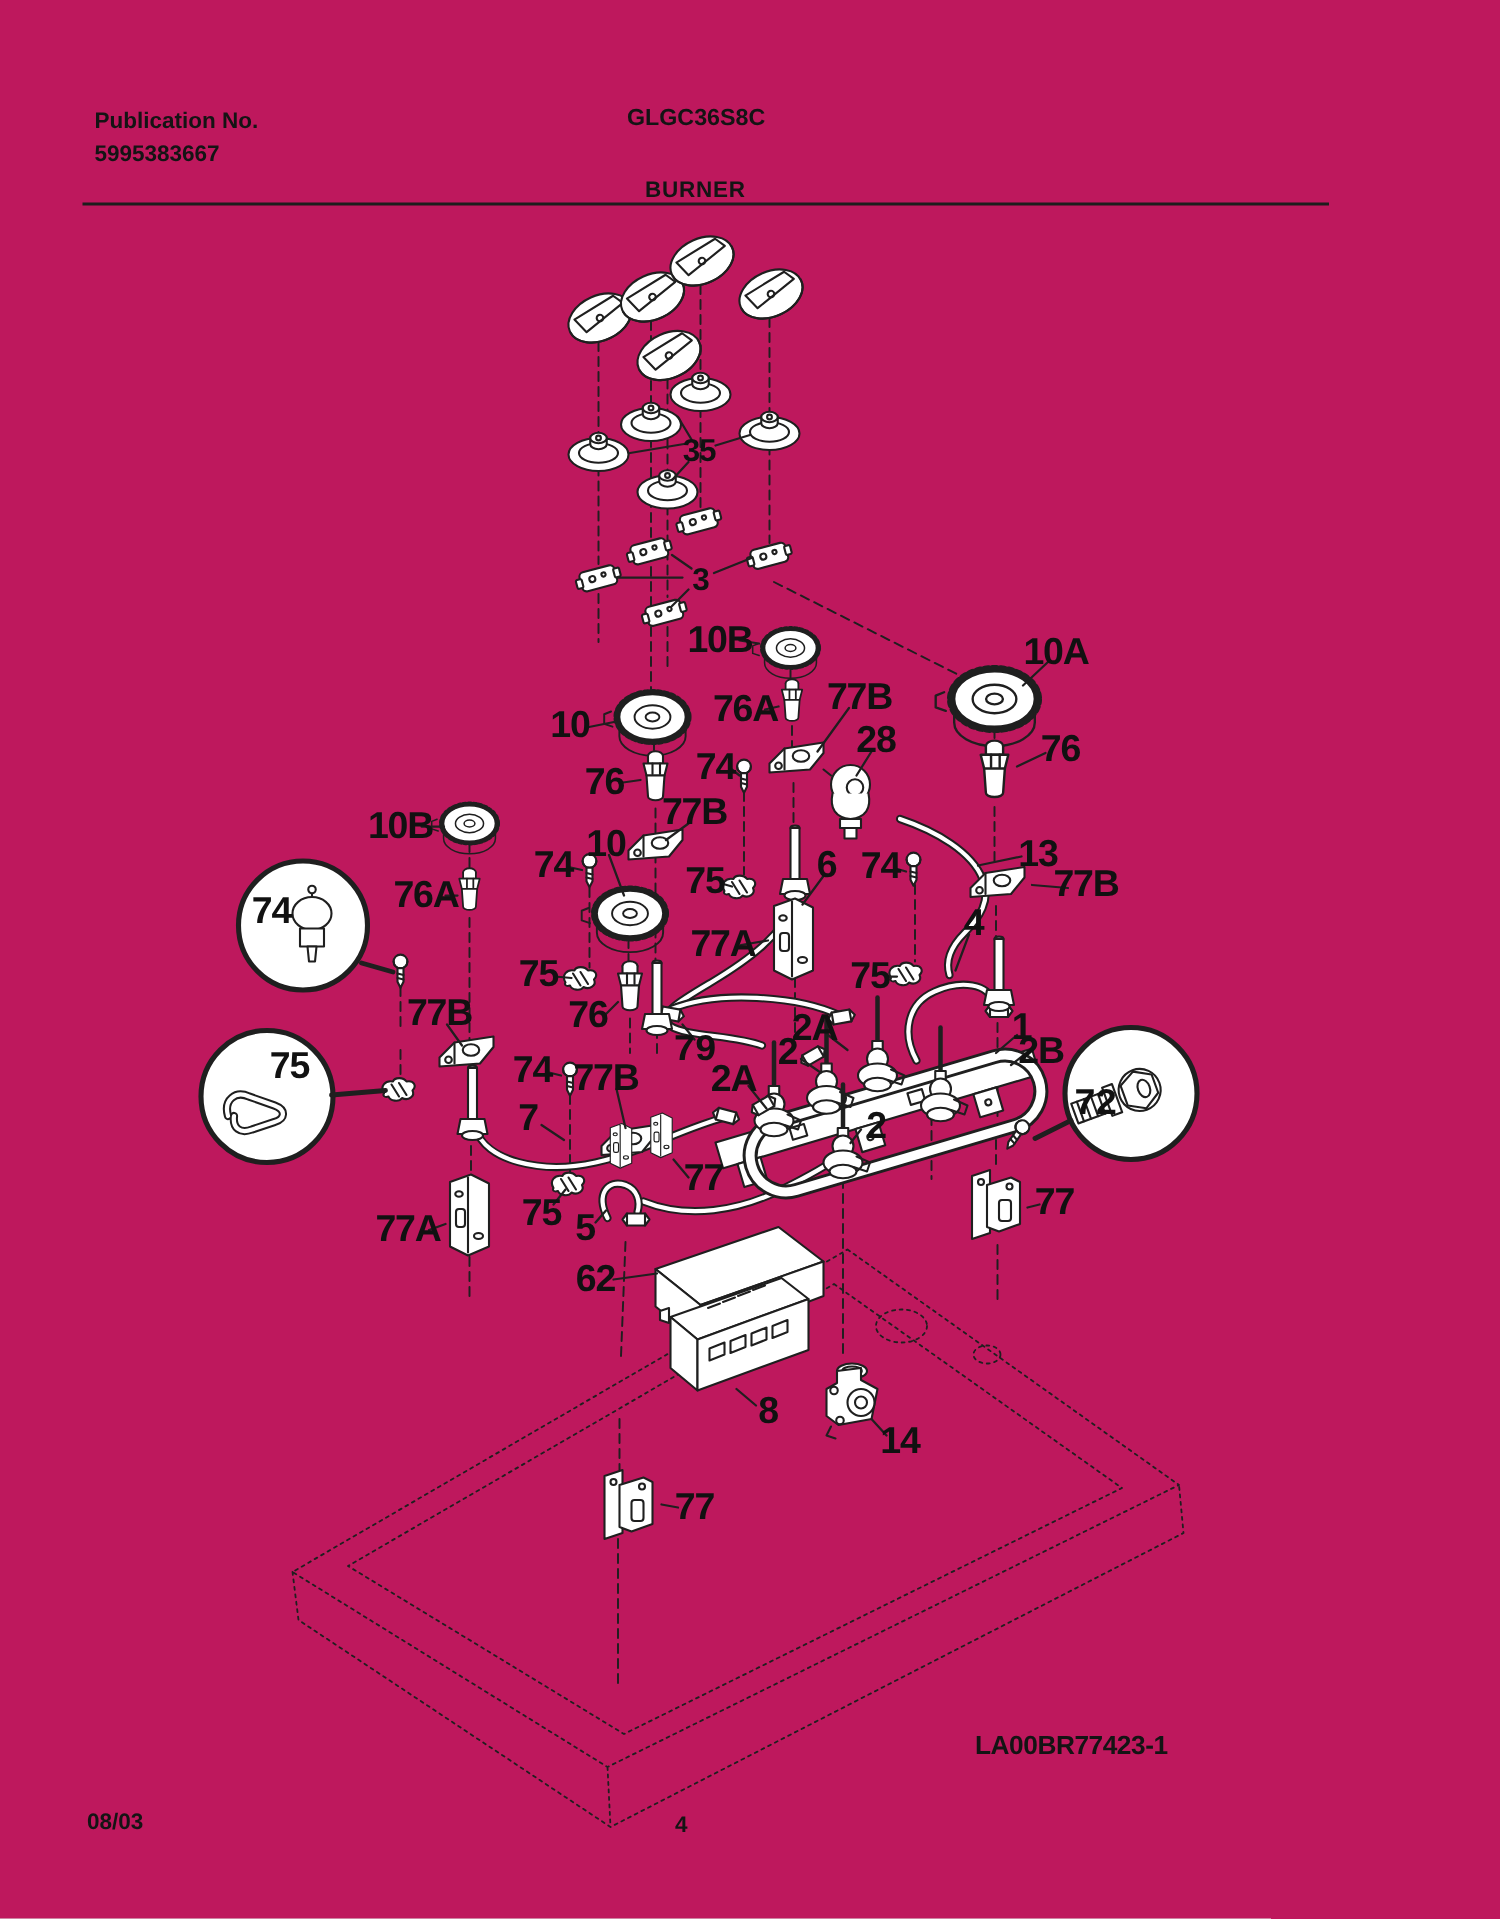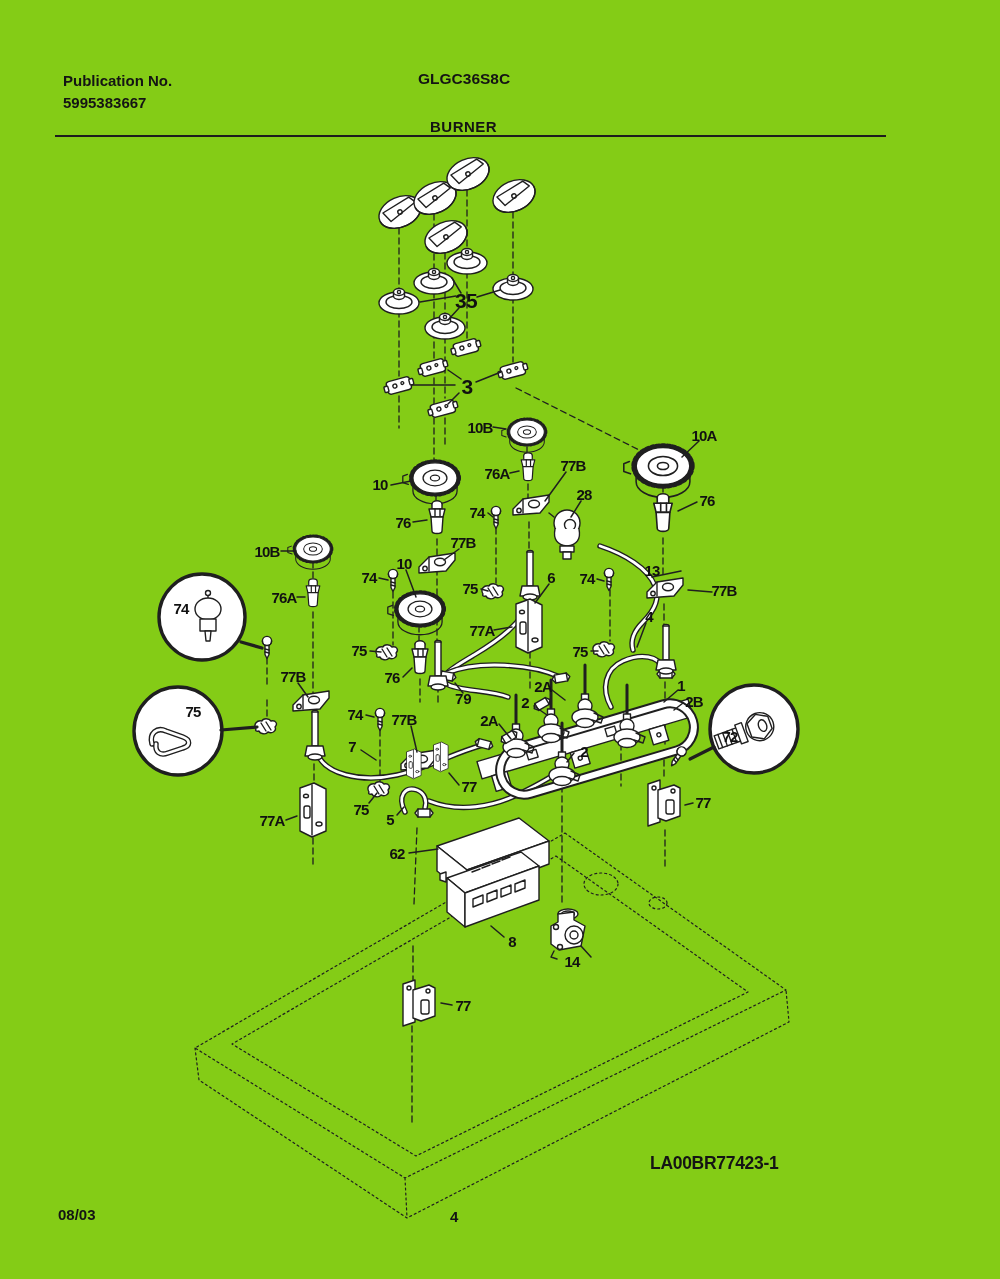--- a/index.html
+++ b/index.html
@@ -1,27 +1,27 @@
 <!DOCTYPE html>
 <html><head>
 <meta charset="utf-8">
 <style>
   html,body{margin:0;padding:0;background:#d9d9d9;}
-  .page{position:relative;width:1000px;height:1279px;background:#84cc16;
+  .page{position:relative;width:1000px;height:1279px;background:#be185d;
         font-family:"Liberation Sans",sans-serif;color:#141414;overflow:hidden;margin:0 auto;}
   .pub{position:absolute;left:63px;top:70px;font-size:15px;font-weight:700;line-height:1.45;}
   .model{position:absolute;left:418px;top:70px;font-size:15.5px;font-weight:700;}
   .section{position:absolute;left:430px;top:118px;font-size:15px;font-weight:700;letter-spacing:.5px;}
   .rule{position:absolute;left:55px;top:135px;width:831px;height:2px;background:#1d1d1d;}
   .f-date{position:absolute;left:58px;top:1206px;font-size:15px;font-weight:600;}
   .f-page{position:absolute;left:450px;top:1208px;font-size:15px;font-weight:700;}
   .f-draw{position:absolute;left:650px;top:1153px;font-size:17.5px;font-weight:700;letter-spacing:-.3px;}
   svg.art{position:absolute;left:0;top:0;width:1000px;height:1279px;}
   .callouts{position:absolute;left:0;top:0;width:1000px;height:1279px;pointer-events:none;text-align:right;}
-  .callout{position:absolute;transform:translate(-50%,-50%);font-size:15px;font-weight:700;
+  .callout{position:absolute;transform:translate(-50%,-50%);font-size:25px;font-weight:700;
            letter-spacing:-.8px;white-space:nowrap;color:#111;}
   .callout.lg{font-size:21px;}
   
   svg.art path,svg.art ellipse,svg.art circle,svg.art rect,svg.art line
     {stroke:#1f1f1f;stroke-width:1.4;fill:none;stroke-linecap:round;stroke-linejoin:round;}
   svg.art .wf{fill:#ffffff;}
   svg.art .teeth{stroke-width:4.6;stroke-dasharray:2 2.7;}
   svg.art .dash path{stroke-dasharray:6 4;stroke-width:1.3;}
   svg.art .dot path, svg.art .dote{stroke-dasharray:2 3;stroke-width:1.2;}
   svg.art .lead path{stroke-width:1.5;}
@@ -382,21 +382,21 @@
       <span class="callout" style="left: 497px; top: 473px;">76A</span>
       <span class="callout" style="left: 573px; top: 465px;">77B</span>
       <span class="callout" style="left: 584px; top: 494px;">28</span>
       <span class="callout" style="left: 707px; top: 500px;">76</span>
       <span class="callout" style="left: 403px; top: 522px;">76</span>
       <span class="callout" style="left: 477px; top: 512px;">74</span>
       <span class="callout" style="left: 463px; top: 542px;">77B</span>
       <span class="callout" style="left: 267px; top: 551px;">10B</span>
       <span class="callout" style="left: 404px; top: 563px;">10</span>
       <span class="callout" style="left: 369px; top: 577px;">74</span>
-      <span class="callout" style="left: 652px; top: 570px;">13</span>
+      <span class="callout" style="left: 692px; top: 570px;">13</span>
       <span class="callout" style="left: 284px; top: 597px;">76A</span>
       <span class="callout" style="left: 470px; top: 588px;">75</span>
       <span class="callout" style="left: 551px; top: 577px;">6</span>
       <span class="callout" style="left: 587px; top: 578px;">74</span>
       <span class="callout" style="left: 724px; top: 590px;">77B</span>
       <span class="callout" style="left: 181px; top: 608px;">74</span>
       <span class="callout" style="left: 649px; top: 616px;">4</span>
       <span class="callout" style="left: 482px; top: 630px;">77A</span>
       <span class="callout" style="left: 359px; top: 650px;">75</span>
       <span class="callout" style="left: 293px; top: 676px;">77B</span>
@@ -404,30 +404,30 @@
       <span class="callout" style="left: 580px; top: 651px;">75</span>
       <span class="callout" style="left: 543px; top: 686px;">2A</span>
       <span class="callout" style="left: 463px; top: 700px; font-family: Liberation Mono, monospace;">79</span>
       <span class="callout" style="left: 681px; top: 685px;">1</span>
       <span class="callout" style="left: 694px; top: 701px;">2B</span>
       <span class="callout" style="left: 525px; top: 702px;">2</span>
       <span class="callout" style="left: 489px; top: 720px;">2A</span>
       <span class="callout" style="left: 193px; top: 711px;">75</span>
       <span class="callout" style="left: 355px; top: 714px;">74</span>
       <span class="callout" style="left: 404px; top: 719px;">77B</span>
-      <span class="callout" style="left: 730px; top: 736px;">72</span>
+      <span class="callout" style="left: 730px; top: 736px; font-family: Liberation Mono, monospace;">72</span>
       <span class="callout" style="left: 352px; top: 746px;">7</span>
       <span class="callout" style="left: 584px; top: 751px;">2</span>
       <span class="callout" style="left: 469px; top: 786px;">77</span>
       <span class="callout" style="left: 703px; top: 802px;">77</span>
       <span class="callout" style="left: 361px; top: 809px;">75</span>
       <span class="callout" style="left: 390px; top: 819px;">5</span>
       <span class="callout" style="left: 272px; top: 820px;">77A</span>
       <span class="callout" style="left: 397px; top: 853px;">62</span>
       <span class="callout" style="left: 512px; top: 941px;">8</span>
-      <span class="callout" style="left: 572px; top: 961px;">14</span>
+      <span class="callout" style="left: 600px; top: 961px;">14</span>
       <span class="callout" style="left: 463px; top: 1005px;">77</span>
     </div>
 
   <div class="f-date">08/03</div>
   <div class="f-page">4</div>
   <div class="f-draw">LA00BR77423-1</div>
 </div>
 
 </body></html>

